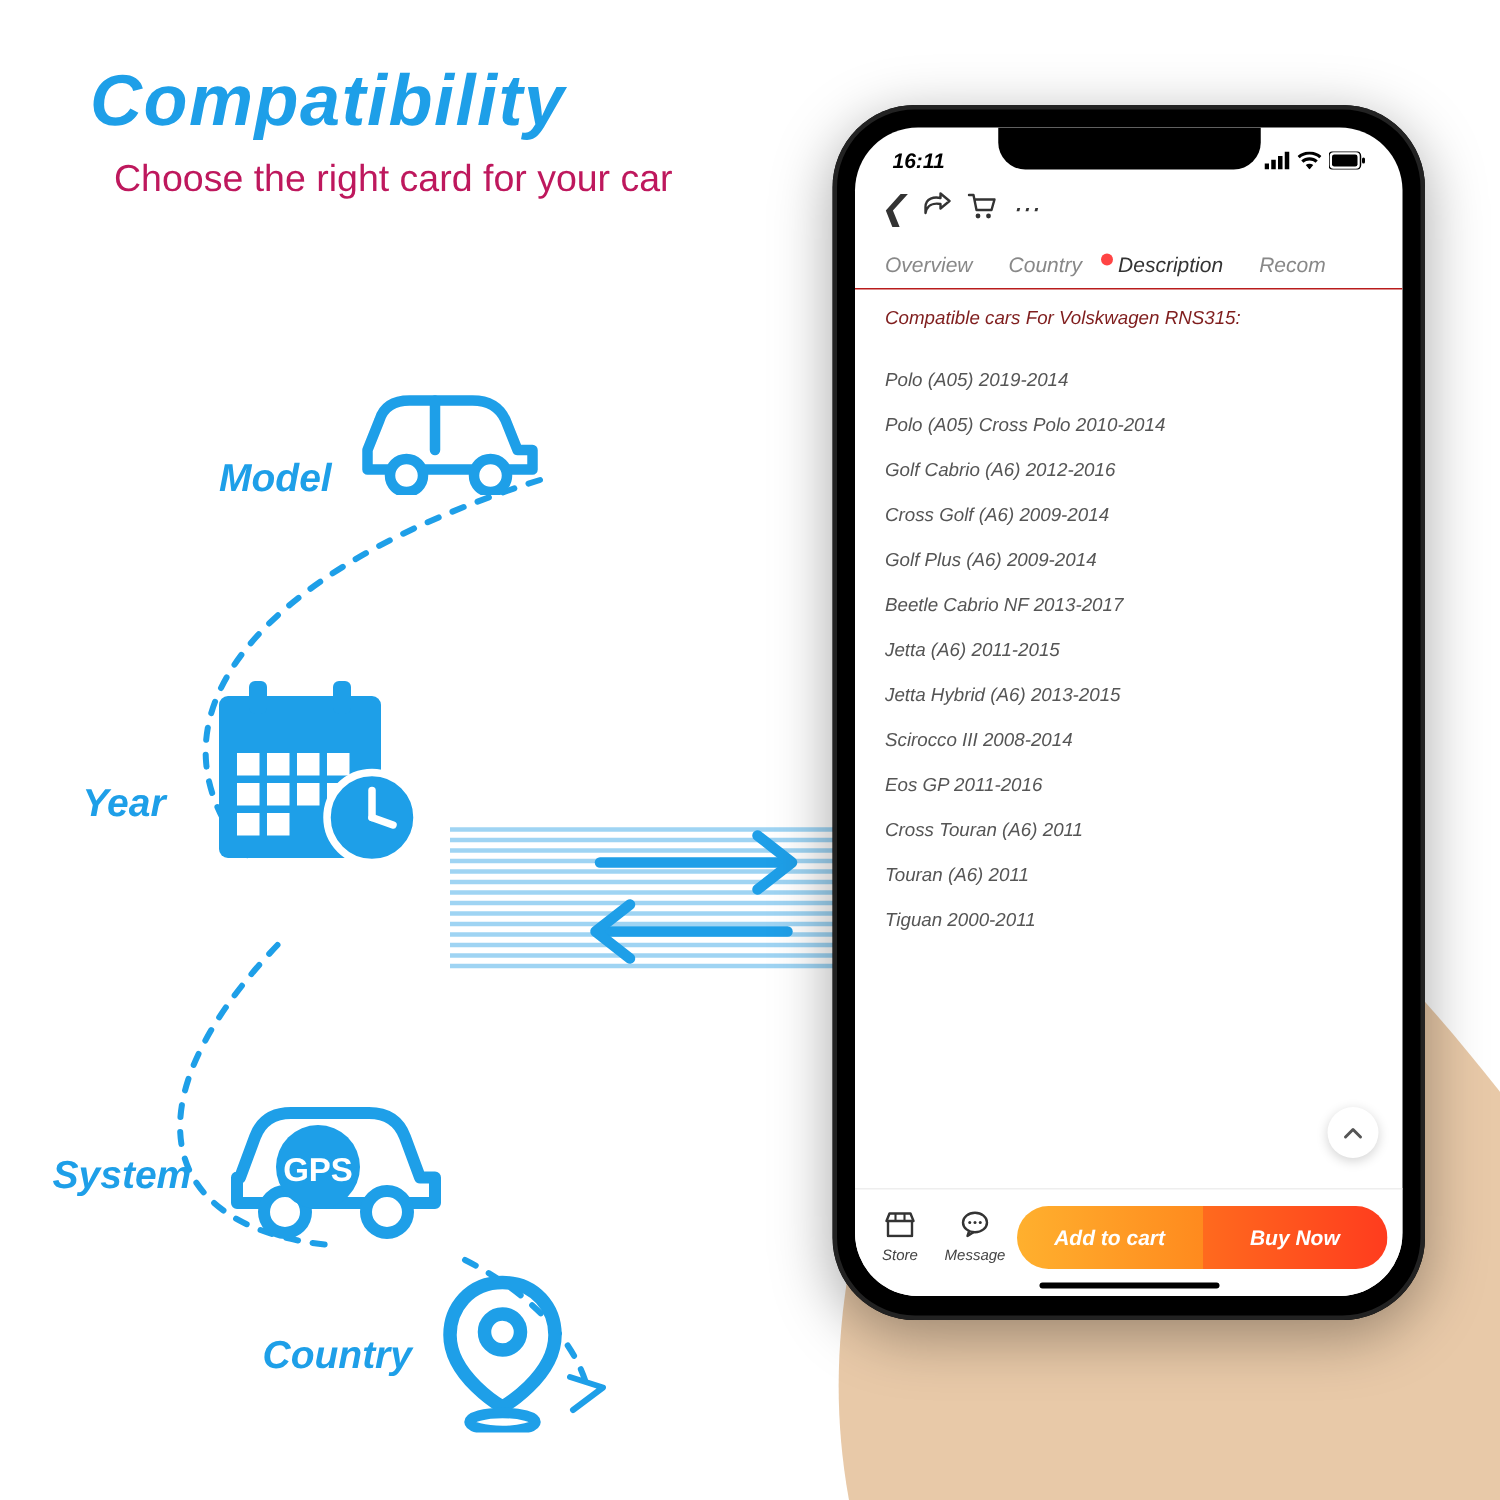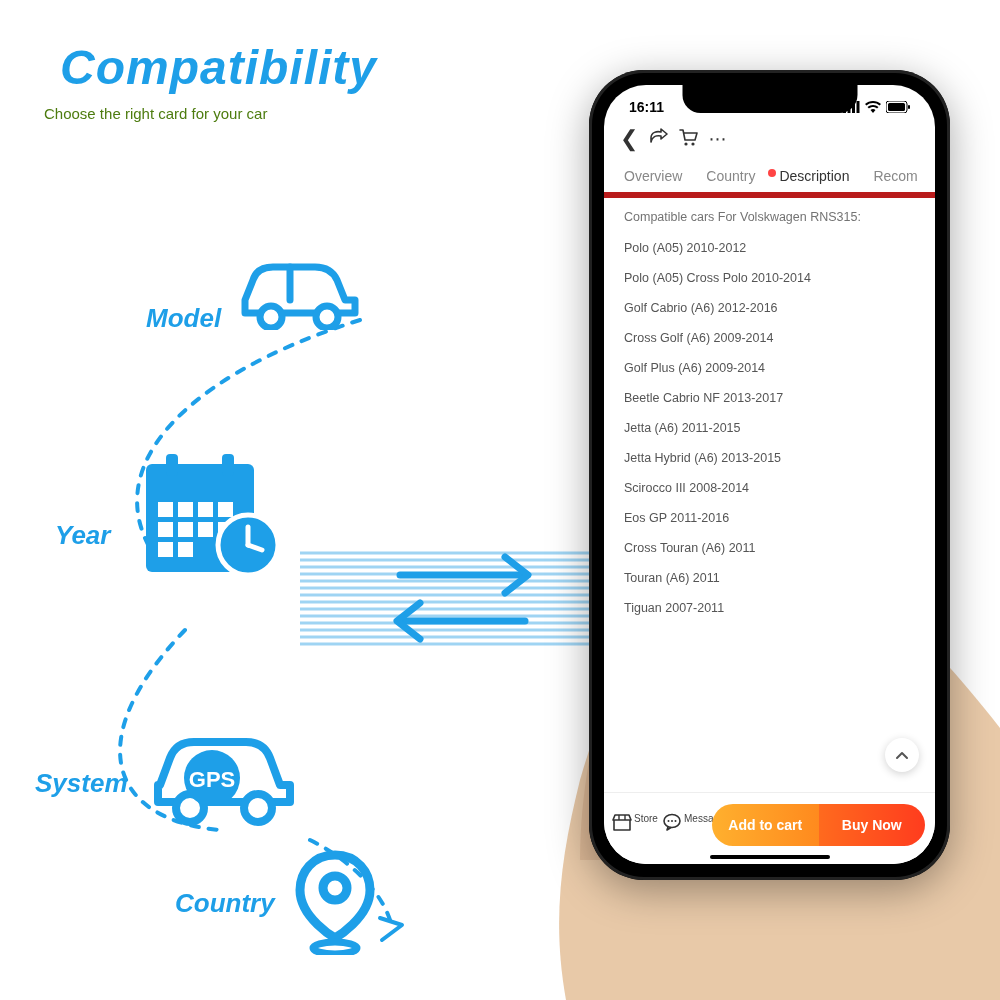--- a/index.html
+++ b/index.html
@@ -17,23 +17,23 @@
     left: 60px;
     font-size: 48px;
     font-weight: 800;
     font-style: italic;
     color: #1e9fe8;
     letter-spacing: 1px;
   }
   .subtitle {
     position: absolute;
     top: 105px;
-    left: 44px;
-    font-size: 15px;
-    color: #4d7c0f;
+    left: 76px;
+    font-size: 25px;
+    color: #be185d;
     font-weight: 500;
   }
   
   .orbit-label {
     position: absolute;
     color: #1e9fe8;
     font-weight: 800;
     font-style: italic;
     font-size: 26px;
   }
@@ -58,26 +58,27 @@
     right: -40px;
     width: 530px;
     height: 440px;
     pointer-events: none;
   }
   
   .phone {
     position: absolute;
     top: 70px;
     right: 50px;
-    width: 361px;
+    width: 395px;
     height: 810px;
     background: #000;
     border-radius: 55px;
     padding: 15px 15px 16px 15px;
     box-shadow: 0 10px 40px rgba(0,0,0,0.35), inset 0 0 0 3px #222;
+    font-style: italic;
   }
   .screen {
     width: 100%;
     height: 100%;
     background: #fff;
     border-radius: 42px;
     overflow: hidden;
     position: relative;
   }
   .notch {
@@ -117,37 +118,36 @@
     color: #888;
     font-size: 13px;
   }
   .top-icon { color: #333; font-size: 18px; cursor: pointer; }
   .tabs {
     display: flex;
     gap: 24px;
     padding: 10px 20px 8px;
     font-size: 14px;
     color: #888;
-    border-bottom: 6px solid #b91c1c;
-    justify-content: space-between;
+    border-bottom: 1px solid #b91c1c;
   }
   .tab.active { color: #333; position: relative; }
   .tab.active .dot {
     width: 8px; height: 8px; background: #f44; border-radius: 50%;
     position: absolute; top: 1px; left: -11px;
   }
   .content {
     padding: 12px 20px;
     font-size: 12.5px;
     color: #555;
     line-height: 1.2;
     height: 580px;
     overflow: hidden;
   }
-  .content-header { margin-bottom: 16px; color: #737373; }
+  .content-header { margin-bottom: 26px; color: #7f1d1d; }
   .content-item { margin-bottom: 15px; }
   .scroll-top {
     position: absolute;
     bottom: 92px;
     right: 16px;
     width: 34px; height: 34px;
     border-radius: 50%;
     background: #fff;
     box-shadow: 0 2px 8px rgba(0,0,0,0.18);
     display: flex; align-items: center; justify-content: center;
@@ -160,21 +160,21 @@
     bottom: 0; left: 0; right: 0;
     height: 72px;
     background: #fff;
     border-top: 1px solid #eee;
     display: flex;
     align-items: center;
     padding: 4px 10px 12px 8px;
     gap: 6px;
   }
   .bb-item {
-    display: flex; flex-direction: row; align-items: flex-start;
+    display: flex; flex-direction: column; align-items: center;
     font-size: 10px; color: #444; gap: 2px;
     width: 44px;
     cursor: pointer;
   }
   .bb-icon { font-size: 18px; }
   .pill {
     flex: 1;
     display: flex;
     border-radius: 22px;
     overflow: hidden;
@@ -332,33 +332,33 @@
     </div>
     <div class="tabs">
       <div class="tab">Overview</div>
       <div class="tab">Country</div>
       <div class="tab active"><span class="dot"></span><span>Description</span></div>
       <div class="tab">Recom</div>
     </div>
     <div class="content">
       <div class="content-header">Compatible cars For Volskwagen RNS315:</div>
       <div id="items-container">
-          <div class="content-item">Polo (A05) 2010-2012</div>
+          <div class="content-item">Polo (A05) 2019-2014</div>
           <div class="content-item">Polo (A05) Cross Polo 2010-2014</div>
           <div class="content-item">Golf Cabrio (A6) 2012-2016</div>
           <div class="content-item">Cross Golf (A6) 2009-2014</div>
           <div class="content-item">Golf Plus (A6) 2009-2014</div>
           <div class="content-item">Beetle Cabrio NF 2013-2017</div>
           <div class="content-item">Jetta (A6) 2011-2015</div>
           <div class="content-item">Jetta Hybrid (A6) 2013-2015</div>
           <div class="content-item">Scirocco III 2008-2014</div>
           <div class="content-item">Eos GP 2011-2016</div>
           <div class="content-item">Cross Touran (A6) 2011</div>
           <div class="content-item">Touran (A6) 2011</div>
-          <div class="content-item">Tiguan 2007-2011</div>
+          <div class="content-item">Tiguan 2000-2011</div>
         </div>
     </div>
     <div class="scroll-top">
       <svg width="14" height="10" viewBox="0 0 14 10">
           <path d="M2 8 L7 3 L12 8" fill="none" stroke="#555" stroke-width="2" stroke-linecap="round" stroke-linejoin="round"></path>
         </svg>
     </div>
     <div class="bottom-bar">
       <div class="bb-item">
         <div class="bb-icon">

